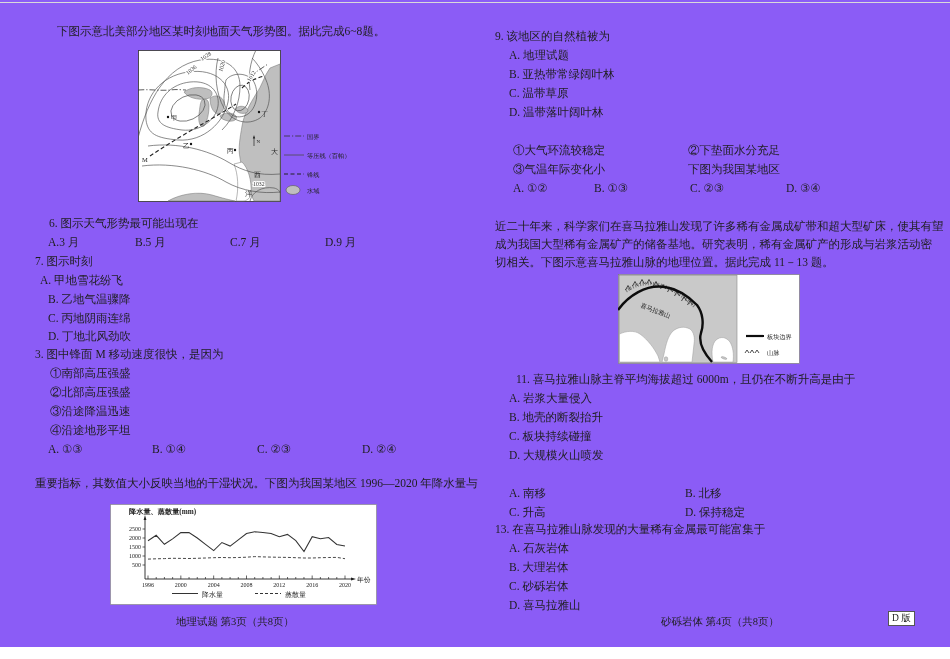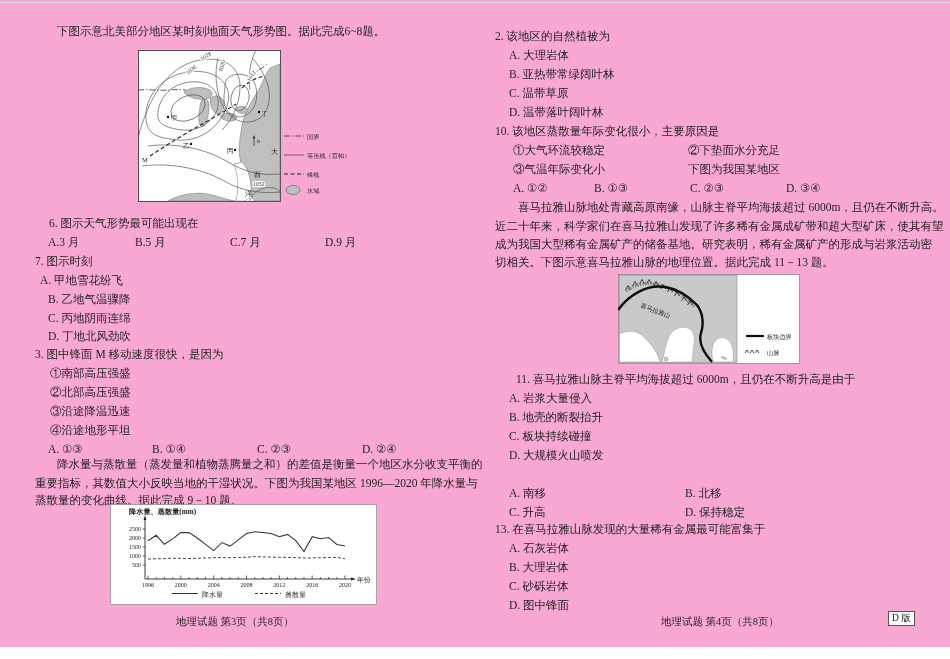--- a/index.html
+++ b/index.html
@@ -1,16 +1,16 @@
 <!DOCTYPE html>
 <html><head>
 <meta charset="utf-8">
 <style>
   html,body{margin:0;padding:0;background:#ffffff;}
-  .page{position:relative;width:950px;height:647px;background:#f9a8d4;overflow:hidden;
+  .page{position:relative;width:950px;height:647px;background:#8b5cf6;overflow:hidden;
         font-family:"Liberation Serif","DejaVu Serif",serif;color:#1e1e1e;}
   .scan-edge{position:absolute;left:0;top:2px;width:100%;height:1px;background:#d9d9d9;}
   .t{position:absolute;white-space:nowrap;font-size:11.5px;line-height:13px;}
   .foot{position:absolute;font-size:10.5px;text-align:center;white-space:nowrap;}
   .edition{position:absolute;border:1px solid #555;font-size:9.5px;padding:0 3px;line-height:13px;background:#fff;}
   svg text{font-family:"Liberation Serif","DejaVu Serif",serif;fill:#222;}
   .fig{position:absolute;}
   .iso{fill:none;stroke:#4c4c4c;stroke-width:0.65;}
   .isolabel{font-size:5.8px;paint-order:stroke;stroke:#ffffff;stroke-width:2px;fill:#333;}
   .front{fill:none;stroke:#222;stroke-width:1.1;stroke-dasharray:4,2.5;}
@@ -109,23 +109,21 @@
   <div class="t" style="left:35px;top:348px">3. 图中锋面 M 移动速度很快，是因为</div>
   <div class="t" style="left:50px;top:367px">①南部高压强盛</div>
   <div class="t" style="left:50px;top:386px">②北部高压强盛</div>
   <div class="t" style="left:50px;top:405px">③沿途降温迅速</div>
   <div class="t" style="left:50px;top:424px">④沿途地形平坦</div>
   <div class="t" style="left:48px;top:443px">A. ①③</div>
   <div class="t" style="left:152px;top:443px">B. ①④</div>
   <div class="t" style="left:257px;top:443px">C. ②③</div>
   <div class="t" style="left:362px;top:443px">D. ②④</div>
 
-  <div class="t" style="left:57px;top:458px">降水量与蒸散量（蒸发量和植物蒸腾量之和）的差值是衡量一个地区水分收支平衡的</div>
   <div class="t" style="left:35px;top:477px">重要指标，其数值大小反映当地的干湿状况。下图为我国某地区 1996—2020 年降水量与</div>
-  <div class="t" style="left:35px;top:494px">蒸散量的变化曲线。据此完成 9－10 题。</div>
 
   <svg class="fig" style="left:110px;top:504px" width="267" height="101" viewBox="0 0 267 101">
     <rect x="0.5" y="0.5" width="266" height="100" fill="#ffffff" stroke="#8a8a8a" stroke-width="0.7"></rect>
     <text x="19" y="10" font-size="7.2" font-weight="600">降水量、蒸散量(mm)</text>
 
     <line x1="35" y1="75" x2="35" y2="14" stroke="#222" stroke-width="0.9"></line>
     <path d="M 35,11 L 33.6,16 L 36.4,16 Z" fill="#222"></path>
     <line x1="35" y1="75" x2="243" y2="75" stroke="#222" stroke-width="0.9"></line>
     <path d="M 246,75 L 241,73.6 L 241,76.4 Z" fill="#222"></path>
     <text x="247" y="78" font-size="6.8">年份</text>
@@ -177,37 +175,35 @@
       </g>
 
     <line x1="62" y1="89.5" x2="88" y2="89.5" stroke="#333" stroke-width="1"></line>
     <text x="92" y="92.5" font-size="7">降水量</text>
     <line x1="145" y1="89.5" x2="171" y2="89.5" stroke="#333" stroke-width="1" stroke-dasharray="3,2"></line>
     <text x="175" y="92.5" font-size="7">蒸散量</text>
   </svg>
 
   <div class="foot" style="left:35px;top:615px;width:400px">地理试题 第3页（共8页）</div>
 
-  <div class="t" style="left:495px;top:30px">2. 该地区的自然植被为</div>
-  <div class="t" style="left:509px;top:49px">A. 大理岩体</div>
+  <div class="t" style="left:495px;top:30px">9. 该地区的自然植被为</div>
+  <div class="t" style="left:509px;top:49px">A. 地理试题</div>
   <div class="t" style="left:509px;top:68px">B. 亚热带常绿阔叶林</div>
   <div class="t" style="left:509px;top:87px">C. 温带草原</div>
   <div class="t" style="left:509px;top:106px">D. 温带落叶阔叶林</div>
 
-  <div class="t" style="left:495px;top:125px">10. 该地区蒸散量年际变化很小，主要原因是</div>
   <div class="t" style="left:513px;top:144px">①大气环流较稳定</div>
   <div class="t" style="left:688px;top:144px">②下垫面水分充足</div>
   <div class="t" style="left:513px;top:163px">③气温年际变化小</div>
   <div class="t" style="left:688px;top:163px">下图为我国某地区</div>
   <div class="t" style="left:513px;top:182px">A. ①②</div>
   <div class="t" style="left:594px;top:182px">B. ①③</div>
   <div class="t" style="left:690px;top:182px">C. ②③</div>
   <div class="t" style="left:786px;top:182px">D. ③④</div>
 
-  <div class="t" style="left:518px;top:201px">喜马拉雅山脉地处青藏高原南缘，山脉主脊平均海拔超过 6000m，且仍在不断升高。</div>
   <div class="t" style="left:495px;top:238px">成为我国大型稀有金属矿产的储备基地。研究表明，稀有金属矿产的形成与岩浆活动密</div>
   <div class="t" style="left:495px;top:220px">近二十年来，科学家们在喜马拉雅山发现了许多稀有金属成矿带和超大型矿床，使其有望</div>
   <div class="t" style="left:495px;top:256px">切相关。下图示意喜马拉雅山脉的地理位置。据此完成 11－13 题。</div>
 
   <svg class="fig" style="left:618px;top:274px" width="182" height="90" viewBox="0 0 182 90">
     <rect x="0.5" y="0.5" width="181" height="89" fill="#ffffff" stroke="#7c7c7c" stroke-width="0.7"></rect>
     <rect x="1.5" y="1.5" width="117.5" height="87" fill="#c9c9c9" stroke="#8a8a8a" stroke-width="0.6"></rect>
 
     <path d="M 1.5,60 C 8,57 16,56 22,60 C 30,66 36,74 40,82 L 42,88 L 1.5,88 Z" fill="#ffffff" stroke="#9a9a9a" stroke-width="0.5"></path>
     <path d="M 44,88 L 46,80 C 48,70 50,62 55,57 C 60,53 66,52 72,55 C 76,58 77,64 76,70 L 74,88 Z" fill="#ffffff" stroke="#9a9a9a" stroke-width="0.5"></path>
@@ -247,17 +243,17 @@
 
   <div class="t" style="left:509px;top:487px">A. 南移</div>
   <div class="t" style="left:685px;top:487px">B. 北移</div>
   <div class="t" style="left:509px;top:506px">C. 升高</div>
   <div class="t" style="left:685px;top:506px">D. 保持稳定</div>
 
   <div class="t" style="left:495px;top:523px">13. 在喜马拉雅山脉发现的大量稀有金属最可能富集于</div>
   <div class="t" style="left:509px;top:542px">A. 石灰岩体</div>
   <div class="t" style="left:509px;top:561px">B. 大理岩体</div>
   <div class="t" style="left:509px;top:580px">C. 砂砾岩体</div>
-  <div class="t" style="left:509px;top:599px">D. 图中锋面</div>
-
-  <div class="foot" style="left:520px;top:615px;width:400px">地理试题 第4页（共8页）</div>
+  <div class="t" style="left:509px;top:599px">D. 喜马拉雅山</div>
+
+  <div class="foot" style="left:520px;top:615px;width:400px">砂砾岩体 第4页（共8页）</div>
   <div class="edition" style="left:888px;top:611px">D 版</div>
 </div>
 
 </body></html>

